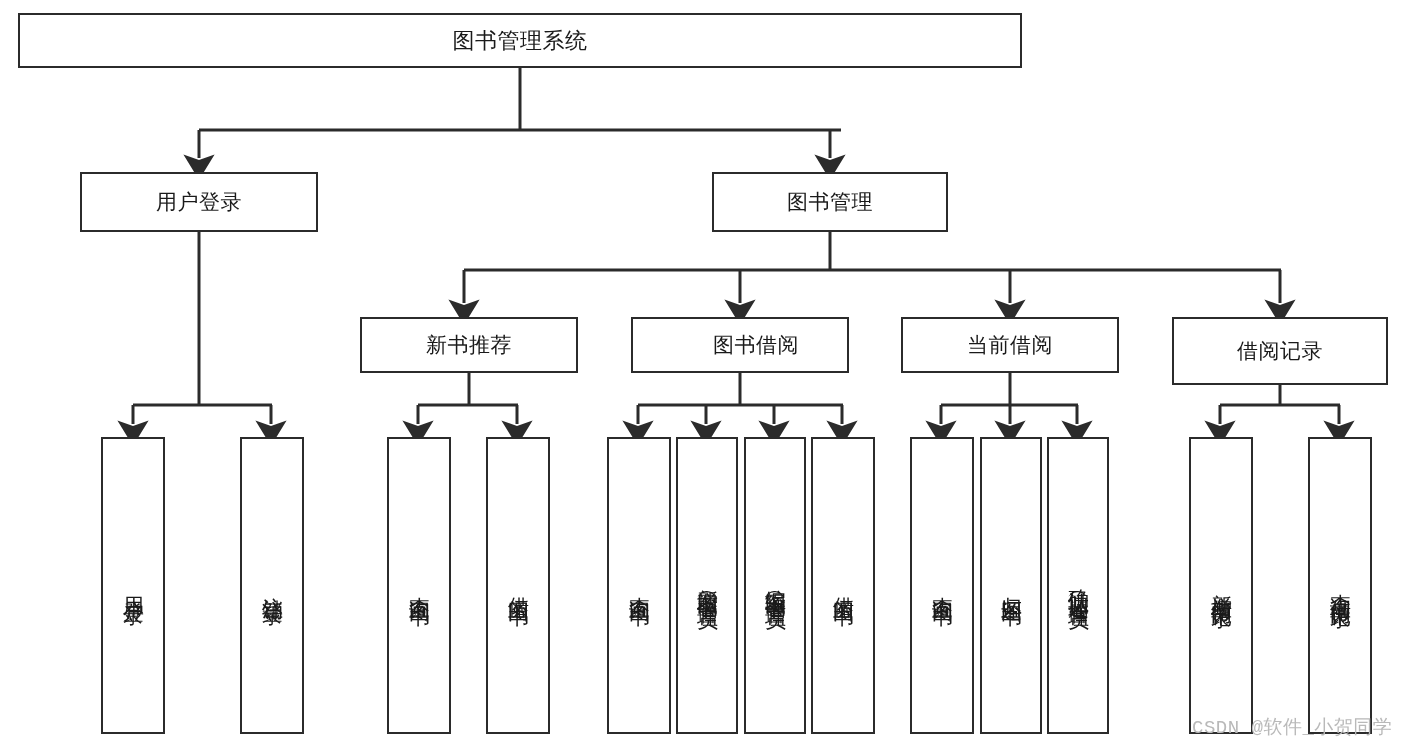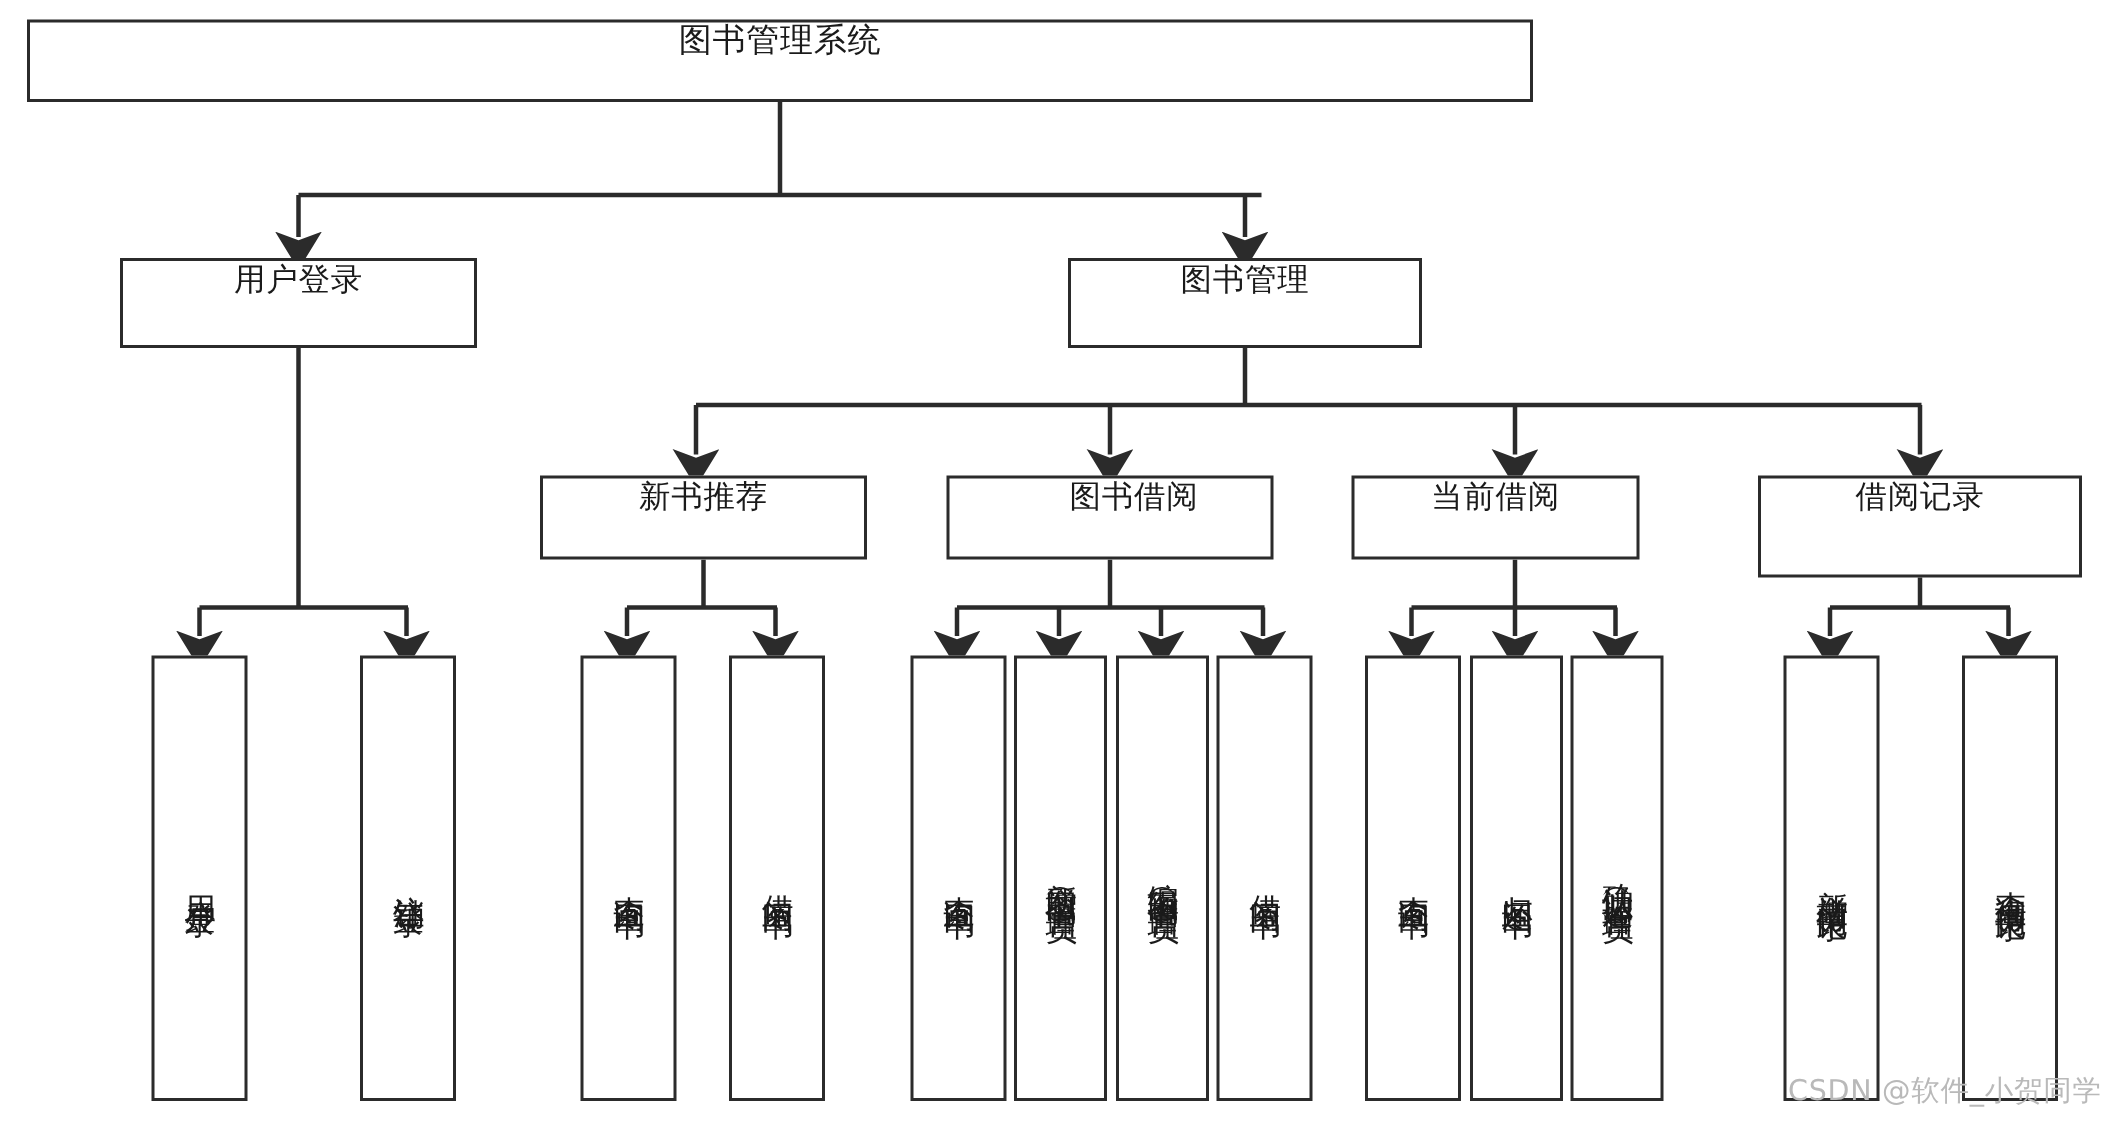--- a/index.html
+++ b/index.html
@@ -26,20 +26,21 @@
     width: 1405px;
     height: 747px;
     pointer-events: none;
   }
   .node {
     position: absolute;
     box-sizing: border-box;
     border: 2.5px solid #2b2b2b;
     background: #ffffff;
     display: flex;
+    align-items: center;
     justify-content: center;
     text-align: center;
     line-height: 1.18;
   }
   .node .label {
     display: block;
     letter-spacing: 0.5px;
   }
   .node.h .label {
     font-size: 21px;
@@ -133,21 +134,21 @@
   <div class="node h" style="left:360px; top:317px; width:218px; height:56px;">
     <span class="label">新书推荐</span>
   </div>
 
   <div class="node h" style="left:712px; top:172px; width:236px; height:60px;">
     <span class="label">图书管理</span>
   </div>
   <div class="node h" style="left:631px; top:317px; width:218px; height:56px;padding-left:32px;">
     <span class="label">图书借阅</span>
   </div>
-  <div class="node h" style="left:901px; top:317px; width:192px; height:56px;">
+  <div class="node h" style="left:901px; top:317px; width:218px; height:56px;">
     <span class="label">当前借阅</span>
   </div>
   <div class="node h" style="left:1172px; top:317px; width:216px; height:68px;">
     <span class="label">借阅记录</span>
   </div>
 
   <div class="node v" style="left:101px; top:437px; width:64px; height:297px;">
     <span class="label">用户登录</span>
   </div>
   <div class="node v" style="left:240px; top:437px; width:64px; height:297px;">
@@ -184,15 +185,15 @@
     <span class="label">确认归还（管理员）</span>
   </div>
 
   <div class="node v" style="left:1189px; top:437px; width:64px; height:297px;">
     <span class="label">新增借阅记录</span>
   </div>
   <div class="node v" style="left:1308px; top:437px; width:64px; height:297px;">
     <span class="label">查询借阅记录</span>
   </div>
 
-  <div class="watermark" style="left:1192px; top:714px;">CSDN @软件_小贺同学</div>
+  <div class="watermark" style="left:1192px; top:714px;font-family:Liberation Mono, monospace;">CSDN @软件_小贺同学</div>
 
 </div>
 
 </body></html>

